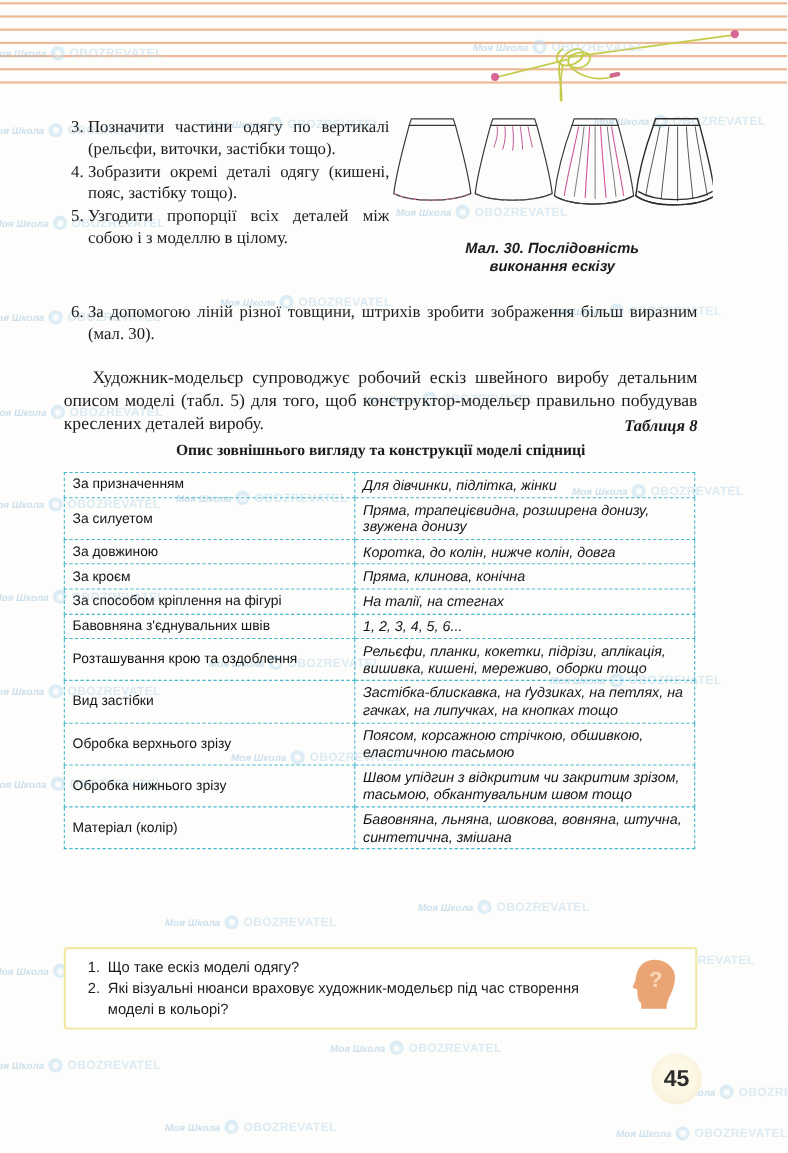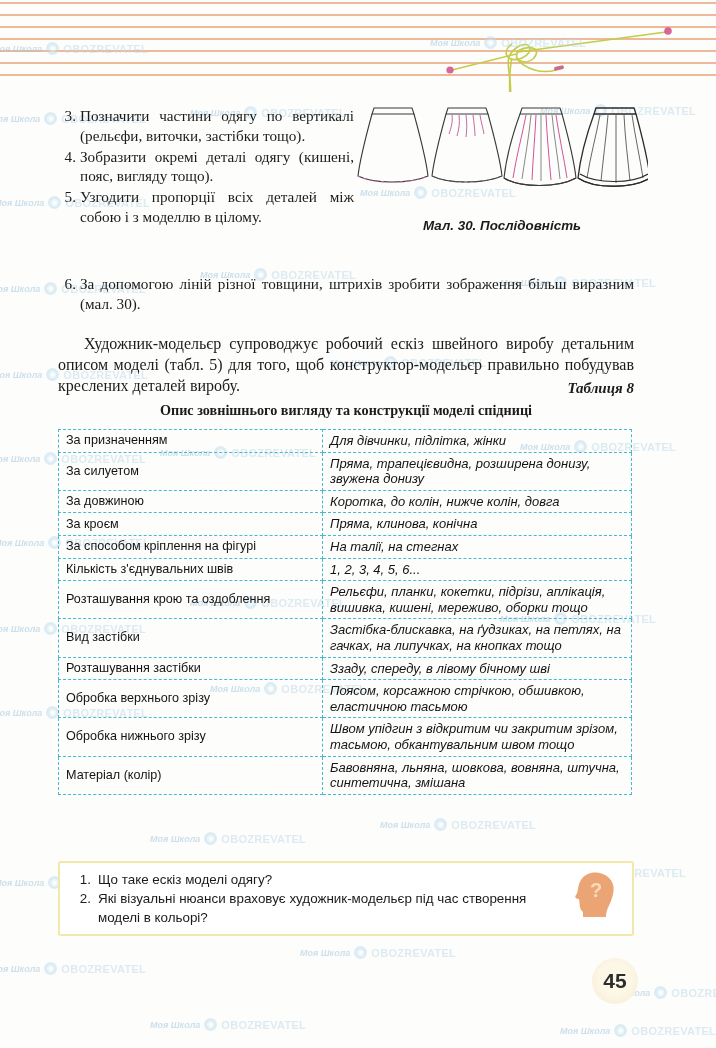--- a/index.html
+++ b/index.html
@@ -431,21 +431,21 @@
   <div class="content">
 
     <div class="col-left">
       <ol class="steps">
         <li>
           <span class="num">3.</span>
           <span>Позначити частини одягу по вертикалі (рельєфи, виточки, застібки тощо).</span>
         </li>
         <li>
           <span class="num">4.</span>
-          <span>Зобразити окремі деталі одягу (кишені, пояс, вигляду тощо).</span>
+          <span>Зобразити окремі деталі одягу (кишені, пояс, застібку тощо).</span>
         </li>
         <li>
           <span class="num">5.</span>
           <span>Узгодити пропорції всіх деталей між собою і з моделлю в цілому.</span>
         </li>
       </ol>
     </div>
 
     <div style="position:absolute; left:58px; top:178px; width:576px;">
       <ol class="steps">
@@ -506,20 +506,21 @@
           <path d="M268 19 C 269 42, 272 64, 274 85"></path>
           <path d="M276 19 C 279 40, 284 62, 287 82"></path>
         </g>
         <g fill="none" stroke="#2c2c2c" stroke-width="1.2">
           <path d="M222 82 C 238 93, 276 93, 294 82"></path>
           <path d="M224 78 C 240 88, 276 88, 292 78"></path>
         </g>
       </svg>
       <div class="fig-caption">
         <div>Мал. 30. Послідовність</div>
+        <div>виконання ескізу</div>
       </div>
     </div>
 
     <p class="para">Художник-модельєр супроводжує робочий ескіз швейного виробу детальним описом моделі (табл. 5) для того, щоб конструктор-модельєр правильно побудував креслених деталей виробу.</p>
 
     <div class="table-number">Таблиця 8</div>
     <div class="table-title">Опис зовнішнього вигляду та конструкції моделі спідниці</div>
 
     <table class="desc-table">
       <tbody>
@@ -537,34 +538,30 @@
         </tr>
         <tr>
           <td class="c-key">За кроєм</td>
           <td class="c-val">Пряма, клинова, конічна</td>
         </tr>
         <tr>
           <td class="c-key">За способом кріплення на фігурі</td>
           <td class="c-val">На талії, на стегнах</td>
         </tr>
         <tr>
-          <td class="c-key">Кількість з'єднувальних швів</td>
+          <td class="c-key">Бавовняна з'єднувальних швів</td>
           <td class="c-val">1, 2, 3, 4, 5, 6...</td>
         </tr>
         <tr>
           <td class="c-key">Розташування крою та оздоблення</td>
           <td class="c-val">Рельєфи, планки, кокетки, підрізи, аплікація, вишивка, кишені, мереживо, оборки тощо</td>
         </tr>
         <tr>
           <td class="c-key">Вид застібки</td>
           <td class="c-val">Застібка-блискавка, на ґудзиках, на петлях, на гачках, на липучках, на кнопках тощо</td>
-        </tr>
-        <tr>
-          <td class="c-key">Розташування застібки</td>
-          <td class="c-val">Ззаду, спереду, в лівому бічному шві</td>
         </tr>
         <tr>
           <td class="c-key">Обробка верхнього зрізу</td>
           <td class="c-val">Поясом, корсажною стрічкою, обшивкою, еластичною тасьмою</td>
         </tr>
         <tr>
           <td class="c-key">Обробка нижнього зрізу</td>
           <td class="c-val">Швом упідгин з відкритим чи закритим зрізом, тасьмою, обкантувальним швом тощо</td>
         </tr>
         <tr>

